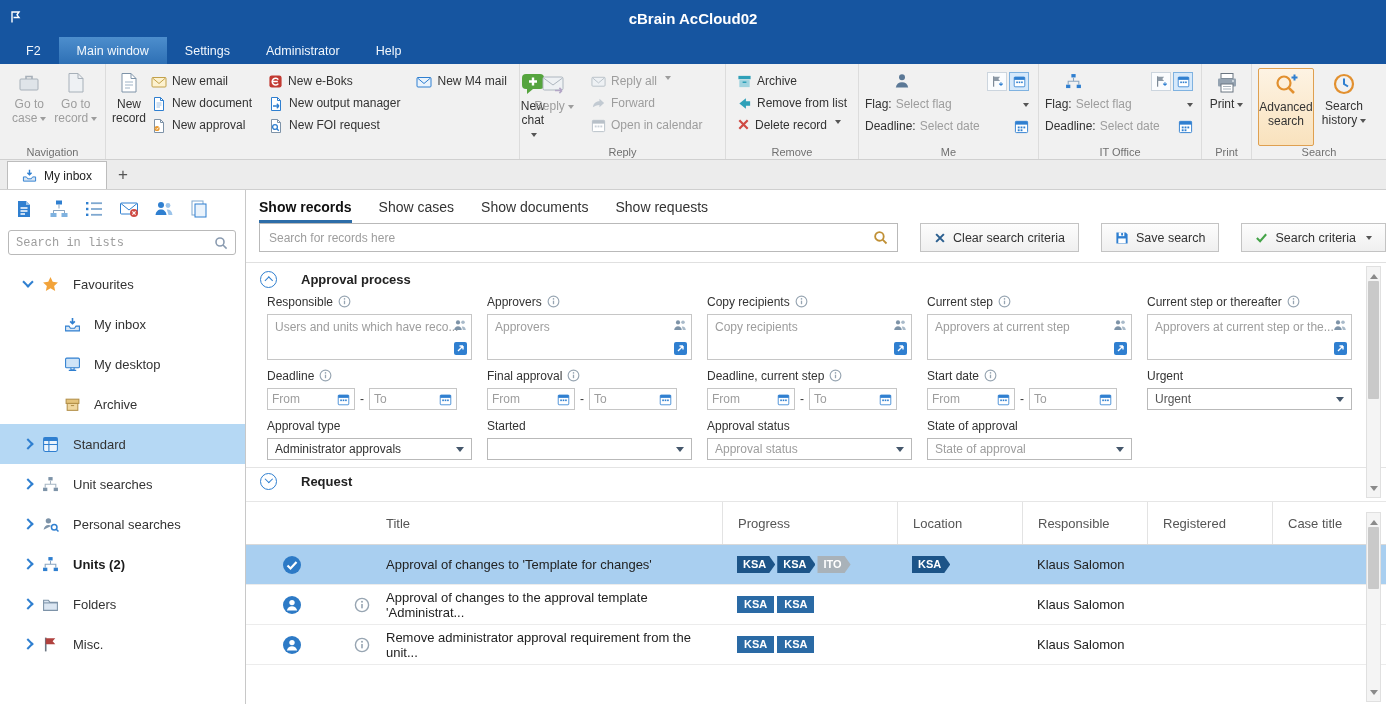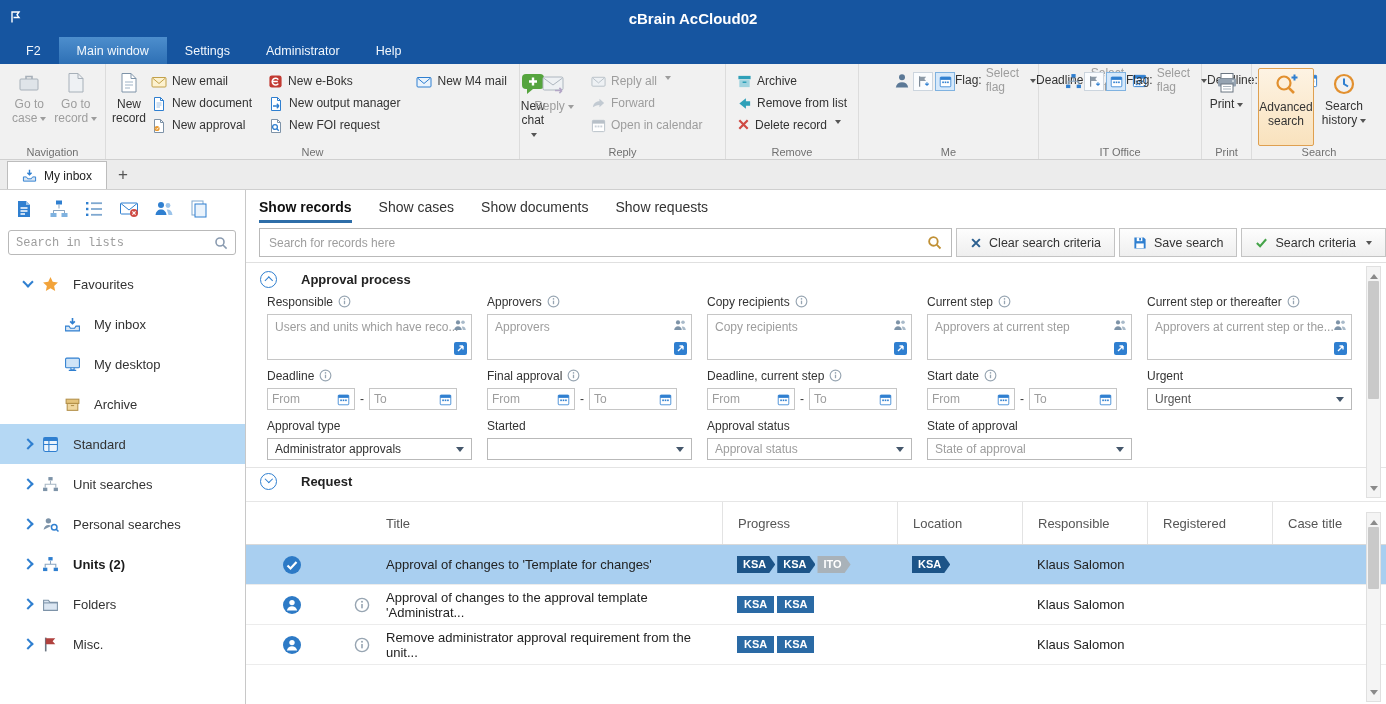--- a/index.html
+++ b/index.html
@@ -18,21 +18,21 @@
 .grp{position:relative;border-right:1px solid #dcdcdc;padding:4px 6px 15px;display:flex;align-items:flex-start}
 .glabel{position:absolute;bottom:1px;left:0;right:0;text-align:center;font-size:11px;color:#707070}
 .bb{display:flex;flex-direction:column;align-items:center;text-align:center;width:56px;padding-top:3px;gap:3px;font-size:12px;line-height:1.15;color:#333}
 .bb.dis{color:#9d9d9d}
 .bb.adv{background:linear-gradient(#fdf3e3,#f9e2bd);border:1px solid #dfa050;border-radius:2px;height:78px}
 .sbn{display:flex;align-items:flex-start;gap:5px;height:22px;padding:0 5px;font-size:12px;color:#333;white-space:nowrap}
 .sbn.dis{color:#9d9d9d}
 .col{display:flex;flex-direction:column}
 .dar{width:0;height:0;border:3.5px solid transparent;border-top:4px solid #555;display:inline-block;margin-left:3px;position:relative;top:2px}
 .dis .dar,.dar.gr{border-top-color:#9d9d9d}
-.megrid{display:flex;flex-direction:row;width:164px;padding-top:1px}
+.megrid{display:flex;flex-direction:column;width:164px;padding-top:1px}
 .merow{display:flex;align-items:center;height:22px;gap:4px}
 .metop{display:flex;align-items:center;height:24px}
 .ph{color:#9d9d9d}
 .qcell{width:20px;height:19px;border:1px solid #ccd5de;background:#fafcfe;display:flex;align-items:center;justify-content:center;margin-left:2px}
 .qcell.on{background:#d6e9fb;border-color:#7fb2e0}
 .sp{flex:1}
 
 .tstrip{height:30px;background:#ececec;border-bottom:1px solid #cfcfcf;display:flex;align-items:flex-end;padding-left:7px}
 .ttab{height:28px;background:#fff;border:1px solid #bdbdbd;border-bottom:none;display:flex;align-items:center;gap:7px;padding:0 14px;font-size:12px;color:#222}
 .tadd{height:28px;width:32px;display:flex;align-items:center;justify-content:center;font-size:17px;color:#555}
@@ -53,21 +53,21 @@
 .chev.d{transform:rotate(45deg);margin-top:-4px}
 .chev.r{transform:rotate(-45deg)}
 .ticon{margin:0 14px 0 10px;flex:none;display:flex}
 .trow.child{padding-left:64px}
 .trow.child .ticon{margin:0 13px 0 0}
 
 .main{flex:1;position:relative;background:#fff;overflow:hidden}
 .vtabs{display:flex;gap:27px;padding:9px 0 0 13px;height:33px}
 .vtab{font-size:14px;color:#333;padding-bottom:5px}
 .vtab.act{font-weight:bold;color:#101010;border-bottom:3px solid #2d6da8}
-.srow{display:flex;align-items:center;padding-left:13px;gap:4px;height:39px}
+.srow{display:flex;align-items:flex-start;padding-left:13px;gap:22px;height:39px}
 .sinput{width:718px;height:29px;border:1px solid #b9b9b9;display:flex;align-items:center;padding:0 9px;background:#fff}
 .sinput input{flex:1;border:none;outline:none;font:inherit;color:#333;min-width:0}
 .sinput input::placeholder{color:#9d9d9d}
 .btn{height:29px;background:linear-gradient(#fdfdfd,#efefef);border:1px solid #c3c3c3;display:flex;align-items:center;gap:7px;padding:0 13px;font-size:12.5px;color:#333;white-space:nowrap}
 
 .filter{border-top:1px solid #e0e0e0;padding-top:3px}
 .sechdr{display:flex;align-items:center;gap:24px;height:27px;padding-left:14px;font-size:13px;font-weight:bold;color:#222}
 .sechdr.req{border-top:1px solid #e4e4e4;margin-top:5px}
 .circ{width:17px;height:17px;border:1.5px solid #2f7fd0;border-radius:50%;position:relative;flex:none}
 .circ i{position:absolute;left:4.6px;width:5.6px;height:5.6px;border-right:1.6px solid #2f7fd0;border-bottom:1.6px solid #2f7fd0}
@@ -246,21 +246,20 @@
     <div class="bb" style="margin-left:8px">
       <span>
           <svg width="26" height="26" viewBox="0 0 26 26">
             <rect x="2" y="3" width="22" height="15" rx="4" fill="#55a43e"></rect>
             <path d="M7 18v5l6-5z" fill="#55a43e"></path>
             <path d="M13 6.5v8M9 10.5h8" stroke="#fff" stroke-width="2.4"></path>
           </svg>
         </span>
       <span><span>New chat</span><span class="dar"></span></span>
     </div>
-    <div class="glabel">New</div>
   </div>
 
   <div class="grp" style="width:206px">
     <div class="bb dis">
       <span>
           <svg width="26" height="26" viewBox="0 0 26 26">
             <rect x="2" y="6" width="20" height="13" rx="1.5" fill="#eef1f4" stroke="#adb6bf"></rect>
             <path d="M2.5 7 12 14l9.5-7" fill="none" stroke="#adb6bf"></path>
             <path d="M14 19.5h7m0 0-2.6-2.6M21 19.5l-2.6 2.6" stroke="#b3a6c6" fill="none" stroke-width="1.6"></path>
           </svg>

